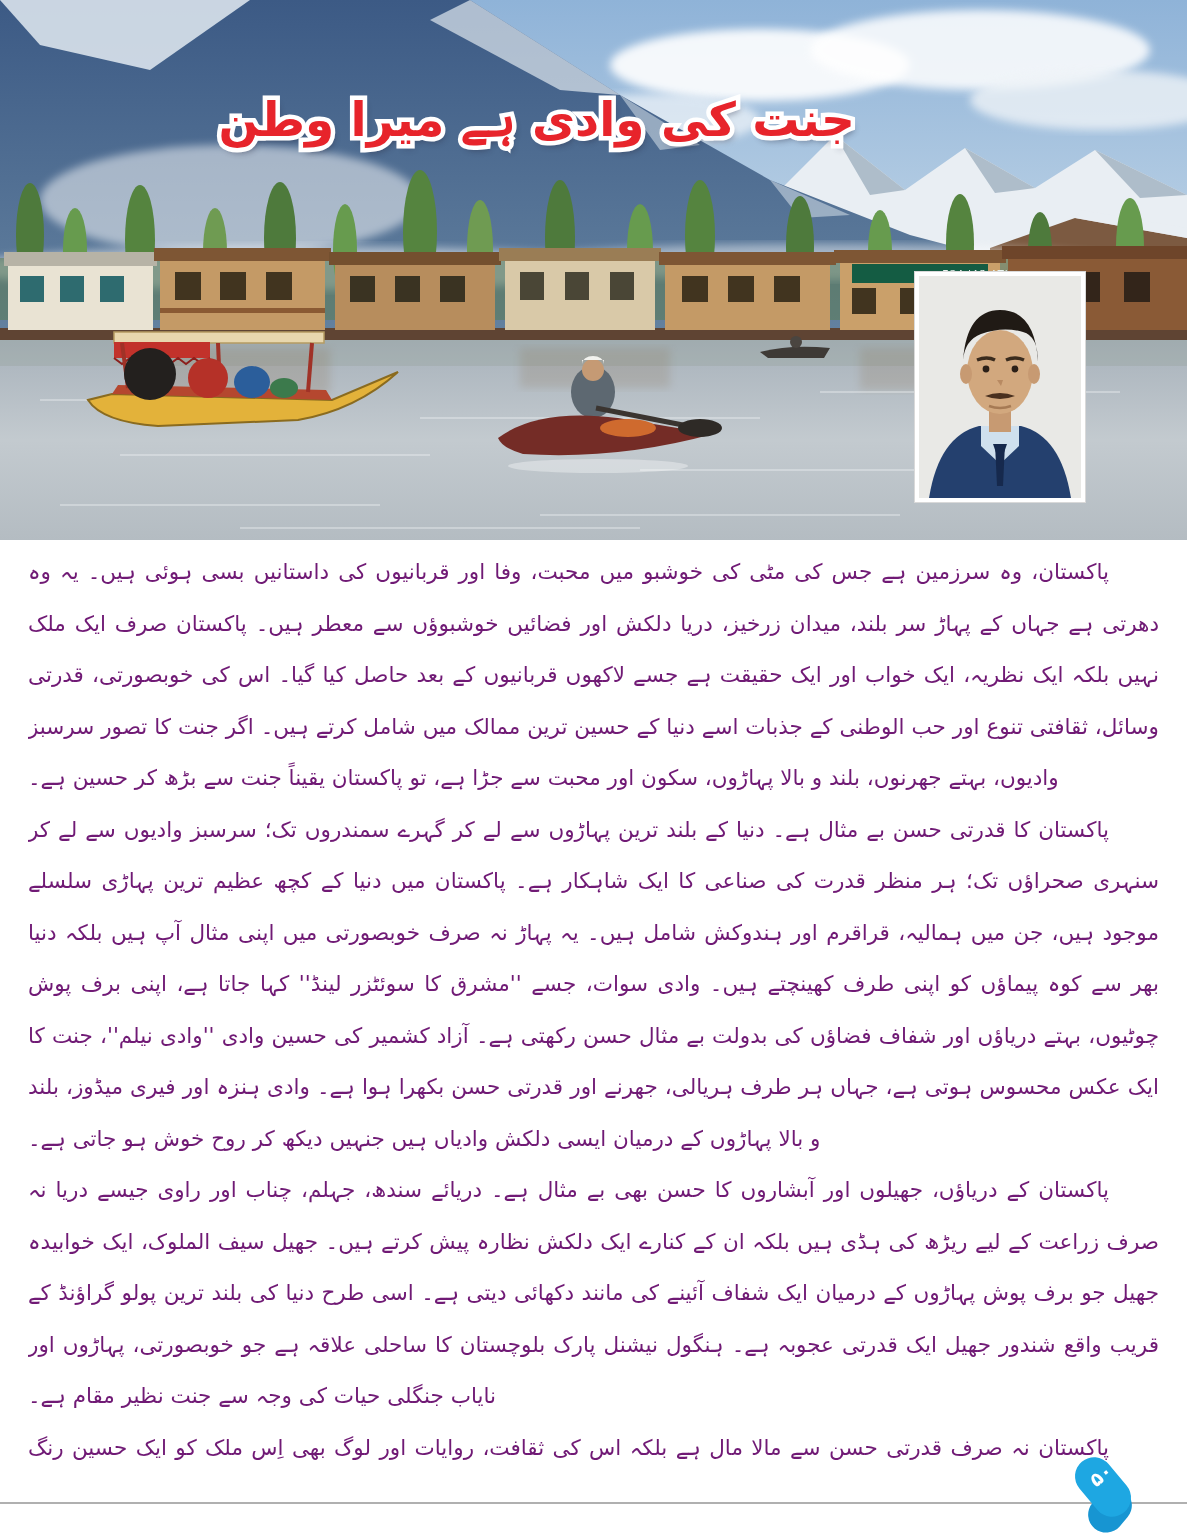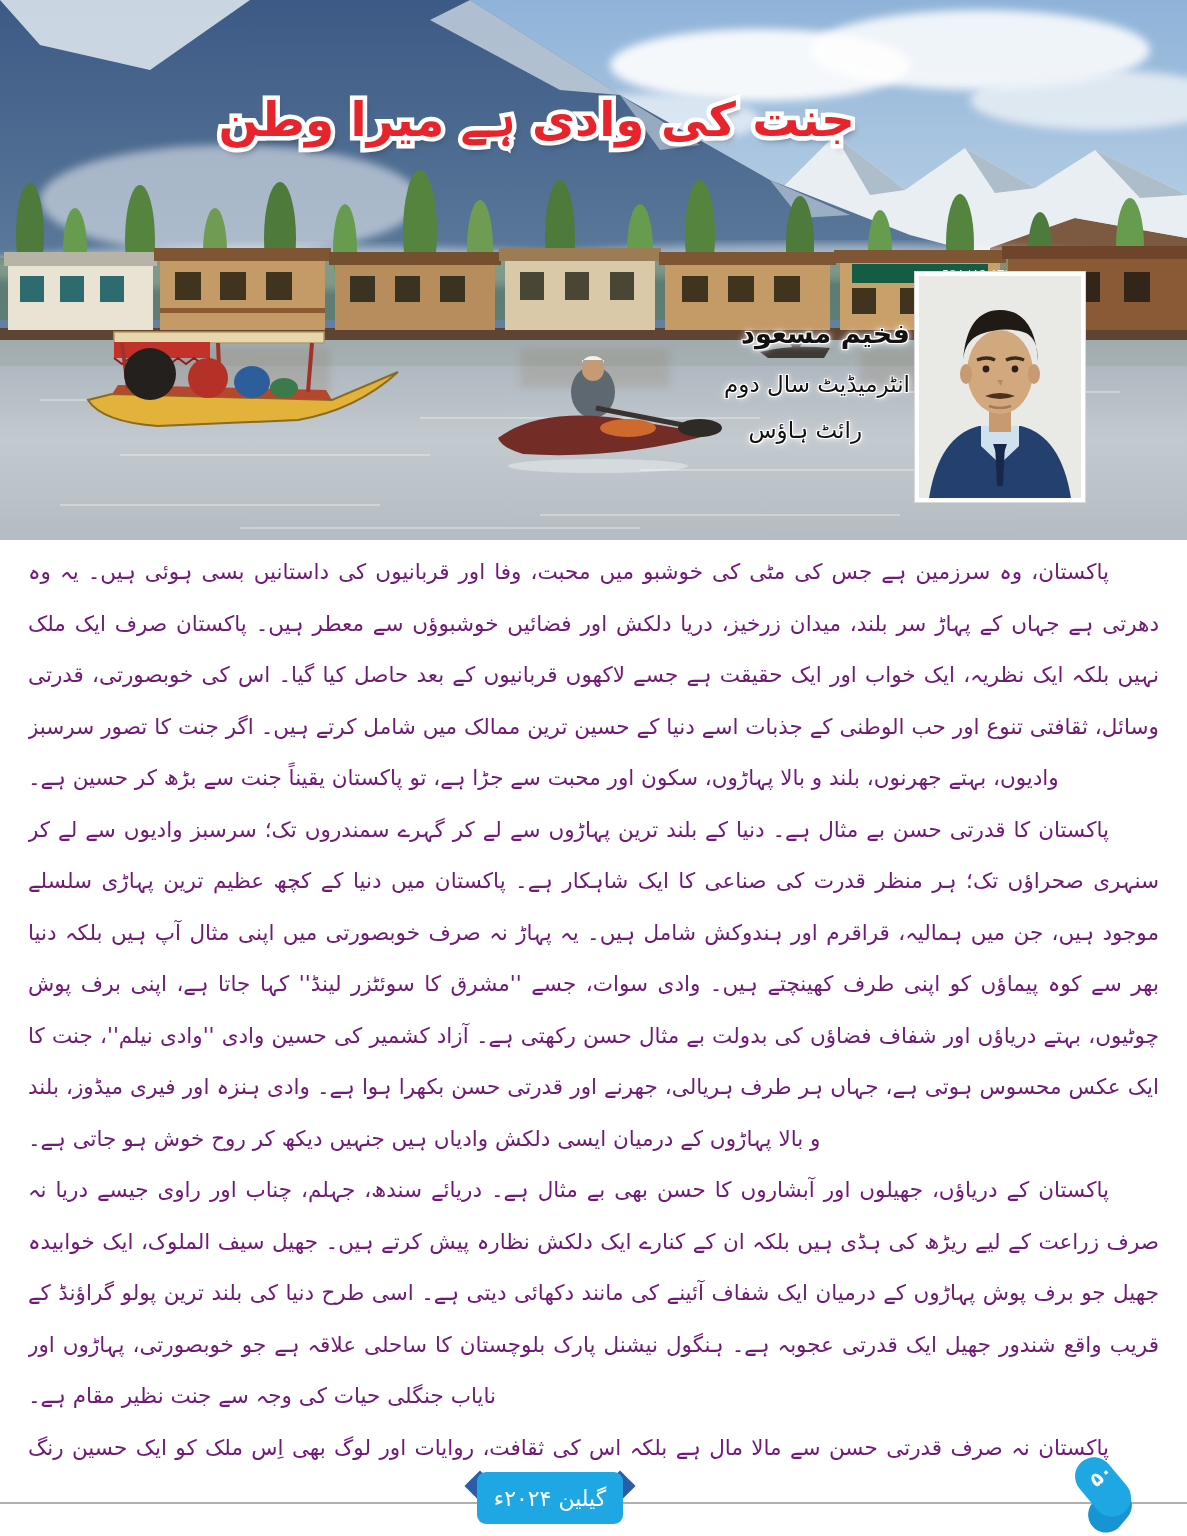--- a/index.html
+++ b/index.html
@@ -231,25 +231,20 @@
         <circle cx="796" cy="342" r="6" fill="#4a4540"></circle>
       </g>
     </svg>
   </div>
 
   <div class="headline">
     <span class="t outline">جنت کی وادی ہے میرا وطن</span>
     <span class="t fill">جنت کی وادی ہے میرا وطن</span>
   </div>
 
-  <div class="author">
-    <div class="a-name">فخیم مسعود</div>
-    <div class="a-class">انٹرمیڈیٹ سال دوم</div>
-    <div class="a-house">رائٹ ہاؤس</div>
-  </div>
 
   <div class="portrait">
     <svg viewBox="0 0 162 222" xmlns="http://www.w3.org/2000/svg">
       <rect x="0" y="0" width="162" height="222" fill="#e9e9e6"></rect>
       <path d="M10,222 Q20,160 60,150 L102,150 Q142,160 152,222 Z" fill="#24406e"></path>
       <path d="M62,150 L100,150 L100,170 L81,188 L62,170 Z" fill="#cfe0ee"></path>
       <path d="M81,188 L74,168 L88,168 Z" fill="#16294d"></path>
       <path d="M76,168 L86,168 L84,210 L78,210 Z" fill="#16294d"></path>
       <rect x="70" y="132" width="22" height="24" fill="#c79a72"></rect>
       <ellipse cx="81" cy="96" rx="33" ry="42" fill="#d2a87e"></ellipse>
@@ -267,27 +262,20 @@
 
   <div class="article">
     <p>پاکستان، وہ سرزمین ہے جس کی مٹی کی خوشبو میں محبت، وفا اور قربانیوں کی داستانیں بسی ہوئی ہیں۔ یہ وہ دھرتی ہے جہاں کے پہاڑ سر بلند، میدان زرخیز، دریا دلکش اور فضائیں خوشبوؤں سے معطر ہیں۔ پاکستان صرف ایک ملک نہیں بلکہ ایک نظریہ، ایک خواب اور ایک حقیقت ہے جسے لاکھوں قربانیوں کے بعد حاصل کیا گیا۔ اس کی خوبصورتی، قدرتی وسائل، ثقافتی تنوع اور حب الوطنی کے جذبات اسے دنیا کے حسین ترین ممالک میں شامل کرتے ہیں۔ اگر جنت کا تصور سرسبز وادیوں، بہتے جھرنوں، بلند و بالا پہاڑوں، سکون اور محبت سے جڑا ہے، تو پاکستان یقیناً جنت سے بڑھ کر حسین ہے۔</p>
     <p>پاکستان کا قدرتی حسن بے مثال ہے۔ دنیا کے بلند ترین پہاڑوں سے لے کر گہرے سمندروں تک؛ سرسبز وادیوں سے لے کر سنہری صحراؤں تک؛ ہر منظر قدرت کی صناعی کا ایک شاہکار ہے۔ پاکستان میں دنیا کے کچھ عظیم ترین پہاڑی سلسلے موجود ہیں، جن میں ہمالیہ، قراقرم اور ہندوکش شامل ہیں۔ یہ پہاڑ نہ صرف خوبصورتی میں اپنی مثال آپ ہیں بلکہ دنیا بھر سے کوہ پیماؤں کو اپنی طرف کھینچتے ہیں۔ وادی سوات، جسے ''مشرق کا سوئٹزر لینڈ'' کہا جاتا ہے، اپنی برف پوش چوٹیوں، بہتے دریاؤں اور شفاف فضاؤں کی بدولت بے مثال حسن رکھتی ہے۔ آزاد کشمیر کی حسین وادی ''وادی نیلم''، جنت کا ایک عکس محسوس ہوتی ہے، جہاں ہر طرف ہریالی، جھرنے اور قدرتی حسن بکھرا ہوا ہے۔ وادی ہنزہ اور فیری میڈوز، بلند و بالا پہاڑوں کے درمیان ایسی دلکش وادیاں ہیں جنہیں دیکھ کر روح خوش ہو جاتی ہے۔</p>
     <p>پاکستان کے دریاؤں، جھیلوں اور آبشاروں کا حسن بھی بے مثال ہے۔ دریائے سندھ، جہلم، چناب اور راوی جیسے دریا نہ صرف زراعت کے لیے ریڑھ کی ہڈی ہیں بلکہ ان کے کنارے ایک دلکش نظارہ پیش کرتے ہیں۔ جھیل سیف الملوک، ایک خوابیدہ جھیل جو برف پوش پہاڑوں کے درمیان ایک شفاف آئینے کی مانند دکھائی دیتی ہے۔ اسی طرح دنیا کی بلند ترین پولو گراؤنڈ کے قریب واقع شندور جھیل ایک قدرتی عجوبہ ہے۔ ہنگول نیشنل پارک بلوچستان کا ساحلی علاقہ ہے جو خوبصورتی، پہاڑوں اور نایاب جنگلی حیات کی وجہ سے جنت نظیر مقام ہے۔</p>
     <p>پاکستان نہ صرف قدرتی حسن سے مالا مال ہے بلکہ اس کی ثقافت، روایات اور لوگ بھی اِس ملک کو ایک حسین رنگ میں رنگتے ہیں۔ پاکستانی عوام کی مہمان نوازی پوری دنیا میں مشہور ہے۔ یہاں آنے والے سیاحوں کو جو محبت اور اپنائیت ملتی ہے، وہ دنیا کے کسی اور ملک میں مشکل سے ہی نظر آتی ہے۔ پاکستان ایک متنوع ثقافتی ملک ہے، جہاں پنجابی، سندھی، بلوچی، پختون، کشمیری، سرائیکی اور گلگتی ثقافتیں ایک حسین گلدستے کی مانند دکھائی دیتی ہیں۔ ہر خطے کا لباس، موسیقی، رقص اور طرزِ زندگی اپنی الگ شناخت رکھتا ہے۔</p>
   </div>
 
   <div class="footer-line"></div>
 
-  <div class="mag-badge">
-    <div class="fold l"></div>
-    <div class="fold r"></div>
-    <div class="plate">
-      <span>گیلین ۲۰۲۴ء</span>
-    </div>
-  </div>
 
   <div class="page-badge">
     <div class="cap-b"></div>
     <div class="cap-a"></div>
     <span class="num">۵۰</span>
   </div>
 
 </div>
 
 </body></html>

